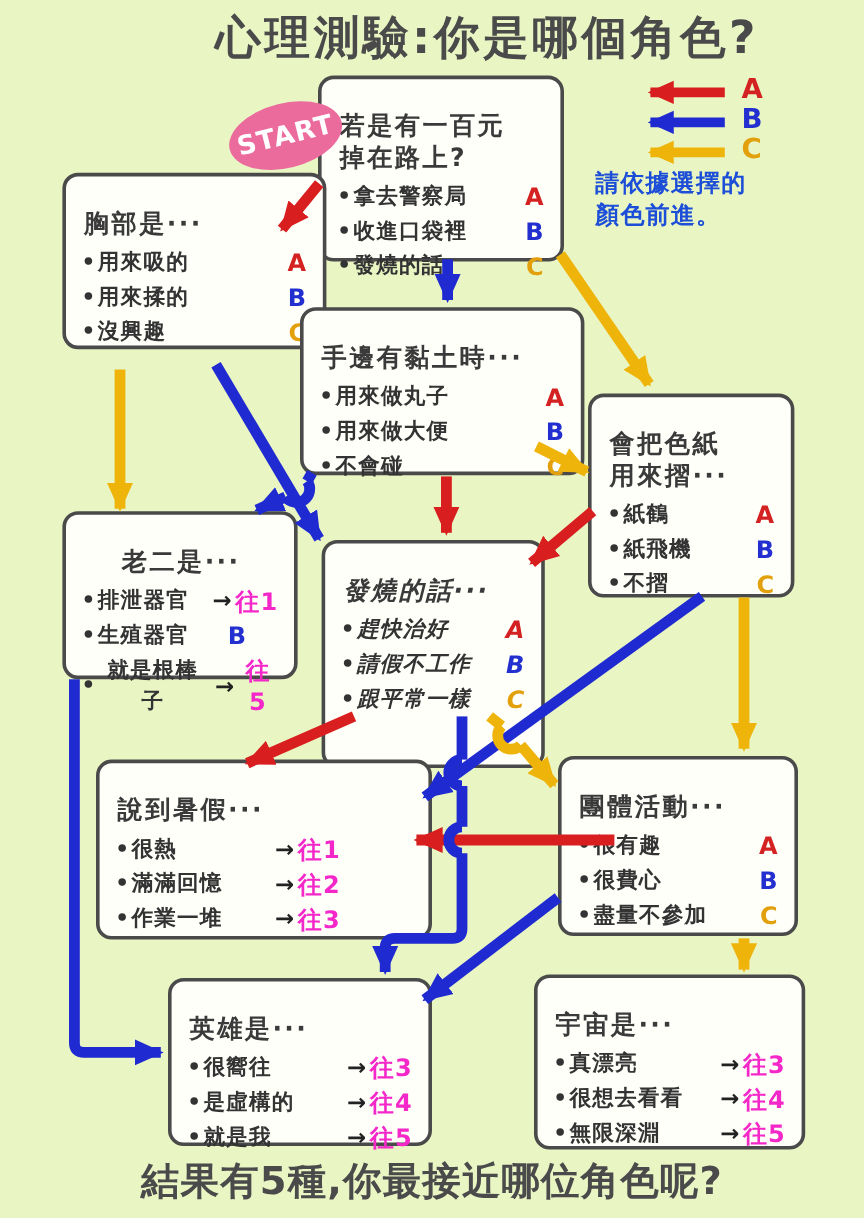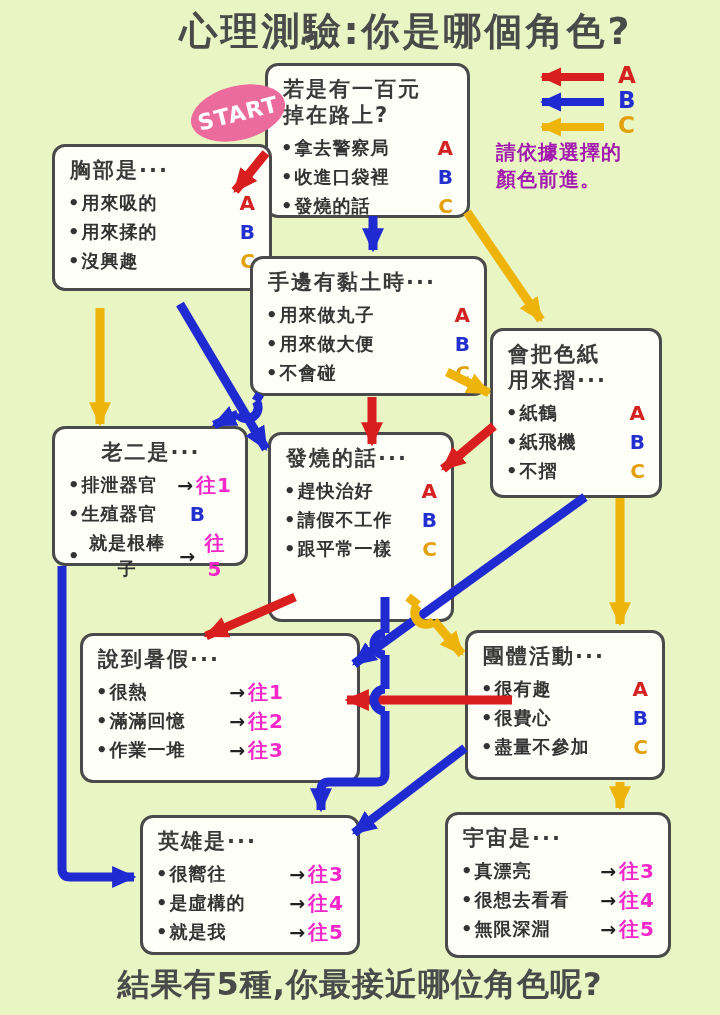--- a/index.html
+++ b/index.html
@@ -14,21 +14,21 @@
     font-size:38px;font-weight:800;color:#4a4a4a;letter-spacing:3px;margin-left:46px;
   }
   #footer-text{
     left:0;top:963px;width:720px;text-align:center;
     font-size:32px;font-weight:700;color:#4a4a4a;letter-spacing:1px;
   }
   
   .qbox{
     position:absolute;background:#fffffa;
     border:3px solid #4a4a4a;border-radius:13px;
-    padding:8px 13px;box-sizing:border-box;z-index:3;
+    padding:24px 13px;box-sizing:border-box;z-index:3;
   }
   .qtitle{
     font-size:21px;line-height:26px;font-weight:700;color:#3a3a3a;
     letter-spacing:2px;margin:2px 0 7px 2px;white-space:pre-line;
   }
   .opt{
     display:flex;align-items:center;
     font-size:18px;line-height:26px;font-weight:700;color:#333;
     margin:3px 0;letter-spacing:1px;
   }
@@ -39,41 +39,41 @@
   .tag-C{color:#e2a00c;}
   .tag-goto{display:flex;align-items:center;}
   .garr{color:#222;font-weight:800;font-size:19px;margin-right:2px;}
   .gnum{color:#f427c9;font-weight:800;font-size:20px;}
   
   #box-q1{left:265px;top:63px;width:205px;height:155px;}
   #box-chest{left:52px;top:144px;width:220px;height:147px;}
   #box-clay{left:250px;top:256px;width:237px;height:140px;}
   #box-paper{left:490px;top:328px;width:172px;height:170px;}
   #box-second{left:52px;top:426px;width:196px;height:140px;text-align:center;}
-  #box-fever{left:268px;top:432px;width:186px;height:190px;}
+  #box-fever{left:268px;top:450px;width:186px;height:190px;font-style:italic;}
   #box-summer{left:80px;top:633px;width:280px;height:150px;}
   #box-group{left:465px;top:630px;width:200px;height:150px;}
   #box-hero{left:140px;top:815px;width:220px;height:140px;}
   #box-universe{left:445px;top:812px;width:226px;height:146px;}
   
   #start-bubble{
     left:190px;top:86px;width:96px;height:54px;z-index:6;
     background:#ec6b9d;border-radius:50%;
     display:flex;align-items:center;justify-content:center;
     transform:rotate(-14deg);
     color:#fff;font-size:22px;font-weight:800;letter-spacing:1px;
   }
   
   .legend-label{position:absolute;font-size:23px;font-weight:800;z-index:4;}
   #legend-a{left:618px;top:62px;color:#d42222;}
   #legend-b{left:618px;top:87px;color:#2330cf;}
   #legend-c{left:618px;top:112px;color:#e2a00c;}
   #legend-note{
     left:496px;top:139px;width:200px;z-index:4;
-    font-size:20px;line-height:27px;font-weight:700;color:#a21caf;
+    font-size:20px;line-height:27px;font-weight:700;color:#1d4ed8;
     letter-spacing:1px;white-space:pre-line;
   }
   
   #arrows{position:absolute;left:0;top:0;z-index:5;pointer-events:none;}
   .ln{fill:none;stroke-linejoin:round;stroke-linecap:butt;}
   .red{stroke:#d81e1e;}
   .blue{stroke:#1f2bd0;}
   .yellow{stroke:#efb40a;}
   #arrows .mk-red{fill:#d81e1e;}
   #arrows .mk-blue{fill:#1f2bd0;}

